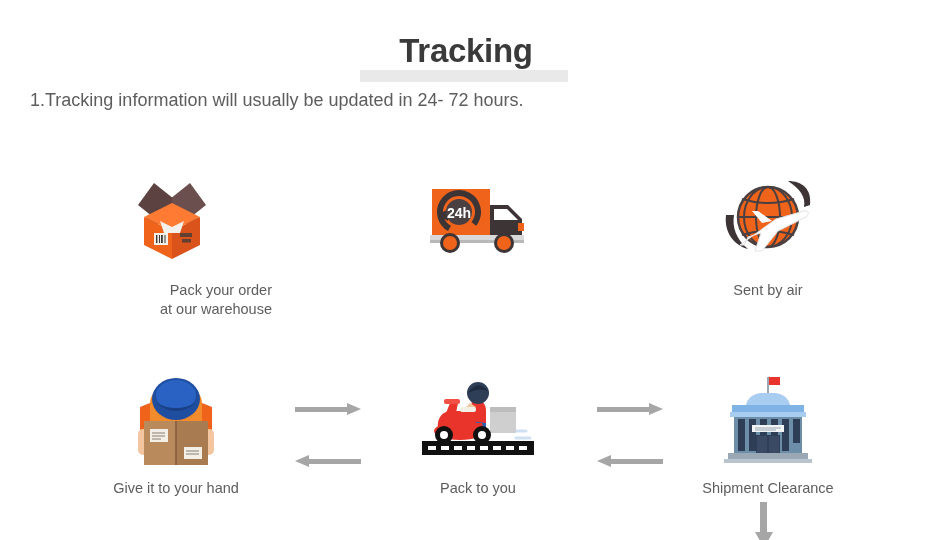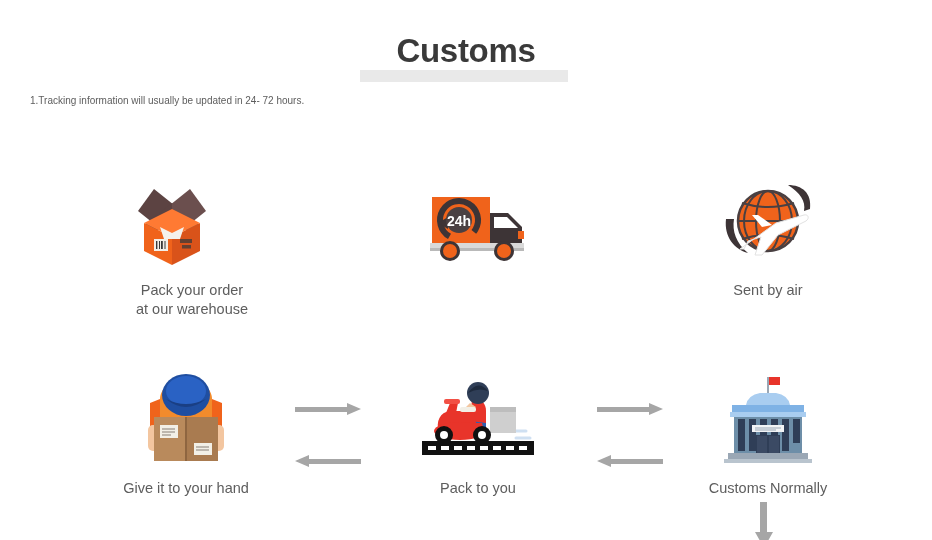--- a/index.html
+++ b/index.html
@@ -42,21 +42,21 @@
     letter-spacing: -0.3px;
     line-height: 46px;
   }
 
   
   .intro {
     position: absolute;
     left: 30px;
     top: 90px;
     width: 872px;
-    font-size: 10px;
+    font-size: 18px;
     line-height: 21px;
     color: #5d5d5d;
   }
   .intro div { white-space: normal; }
 
   
   .flow {
     position: absolute;
     left: 0;
     top: 175px;
@@ -68,35 +68,35 @@
     height: 150px;
   }
   .cell {
     position: absolute;
     width: 200px;
     text-align: center;
   }
   .cell .art {
     height: 92px;
     display: flex;
-    align-items: flex-end;
+    align-items: flex-start;
     justify-content: center;
   }
   .cell .caption {
     margin-top: 14px;
     font-size: 14.5px;
     line-height: 19px;
     color: #5d5d5d;
     white-space: pre-line;
   }
   .cell.c1 { left: 72px; }
   .cell.c2 { left: 378px; }
   .cell.c3 { left: 668px; }
 
-  .cap-left { text-align: center; padding-left: 40px; }
+  .cap-left { text-align: right; padding-left: 40px; }
 
   
   .arrow-h {
     position: absolute;
     width: 66px;
     height: 12px;
   }
   .arrow-h .shaft {
     position: absolute;
     top: 4px;
@@ -140,30 +140,30 @@
     border-top: 16px solid #a6a6a6;
   }
 
   .arr-top-1 { left: 295px; top: 228px; }
   .arr-top-2 { left: 597px; top: 228px; }
   .arr-bot-1 { left: 295px; top: 426px; }
   .arr-bot-2 { left: 597px; top: 426px; }
   .arr-down  { left: 755px; top: 327px; }
 
   
-  .row2 .cell.c1 { left: 86px; }
+  .row2 .cell.c1 { left: 76px; }
   .row2 .cell.c2 { left: 378px; }
   .row2 .cell.c3 { left: 668px; }
 </style>
 </head>
 <body>
 
 <div class="title-wrap">
   <div class="title-bar"></div>
-  <span class="title-text">Customs</span>
+  <span class="title-text">Tracking</span>
 </div>
 
 <div class="intro">
   <div>1.Tracking information will usually be updated in 24- 72 hours.</div>
 </div>
 
 <div class="flow">
 
   <div class="row row1">
 
@@ -378,21 +378,21 @@
           </g>
 
           <rect x="40" y="62" width="24" height="18" fill="#2f3e57"></rect>
           <rect x="41" y="63" width="10" height="17" fill="#3b4a64"></rect>
           <rect x="53" y="63" width="10" height="17" fill="#3b4a64"></rect>
 
           <rect x="12" y="80" width="80" height="6" fill="#9aa7b5"></rect>
           <rect x="8" y="86" width="88" height="4" fill="#b9c4ce"></rect>
         </svg>
       </div>
-      <div class="caption">Customs Normally</div>
+      <div class="caption">Shipment Clearance</div>
     </div>
 
     <div class="arrow-h left arr-bot-1" style="top:82px;">
       <div class="shaft"></div>
         <div class="head"></div>
     </div>
     <div class="arrow-h left arr-bot-2" style="top:82px;">
       <div class="shaft"></div>
         <div class="head"></div>
     </div>

